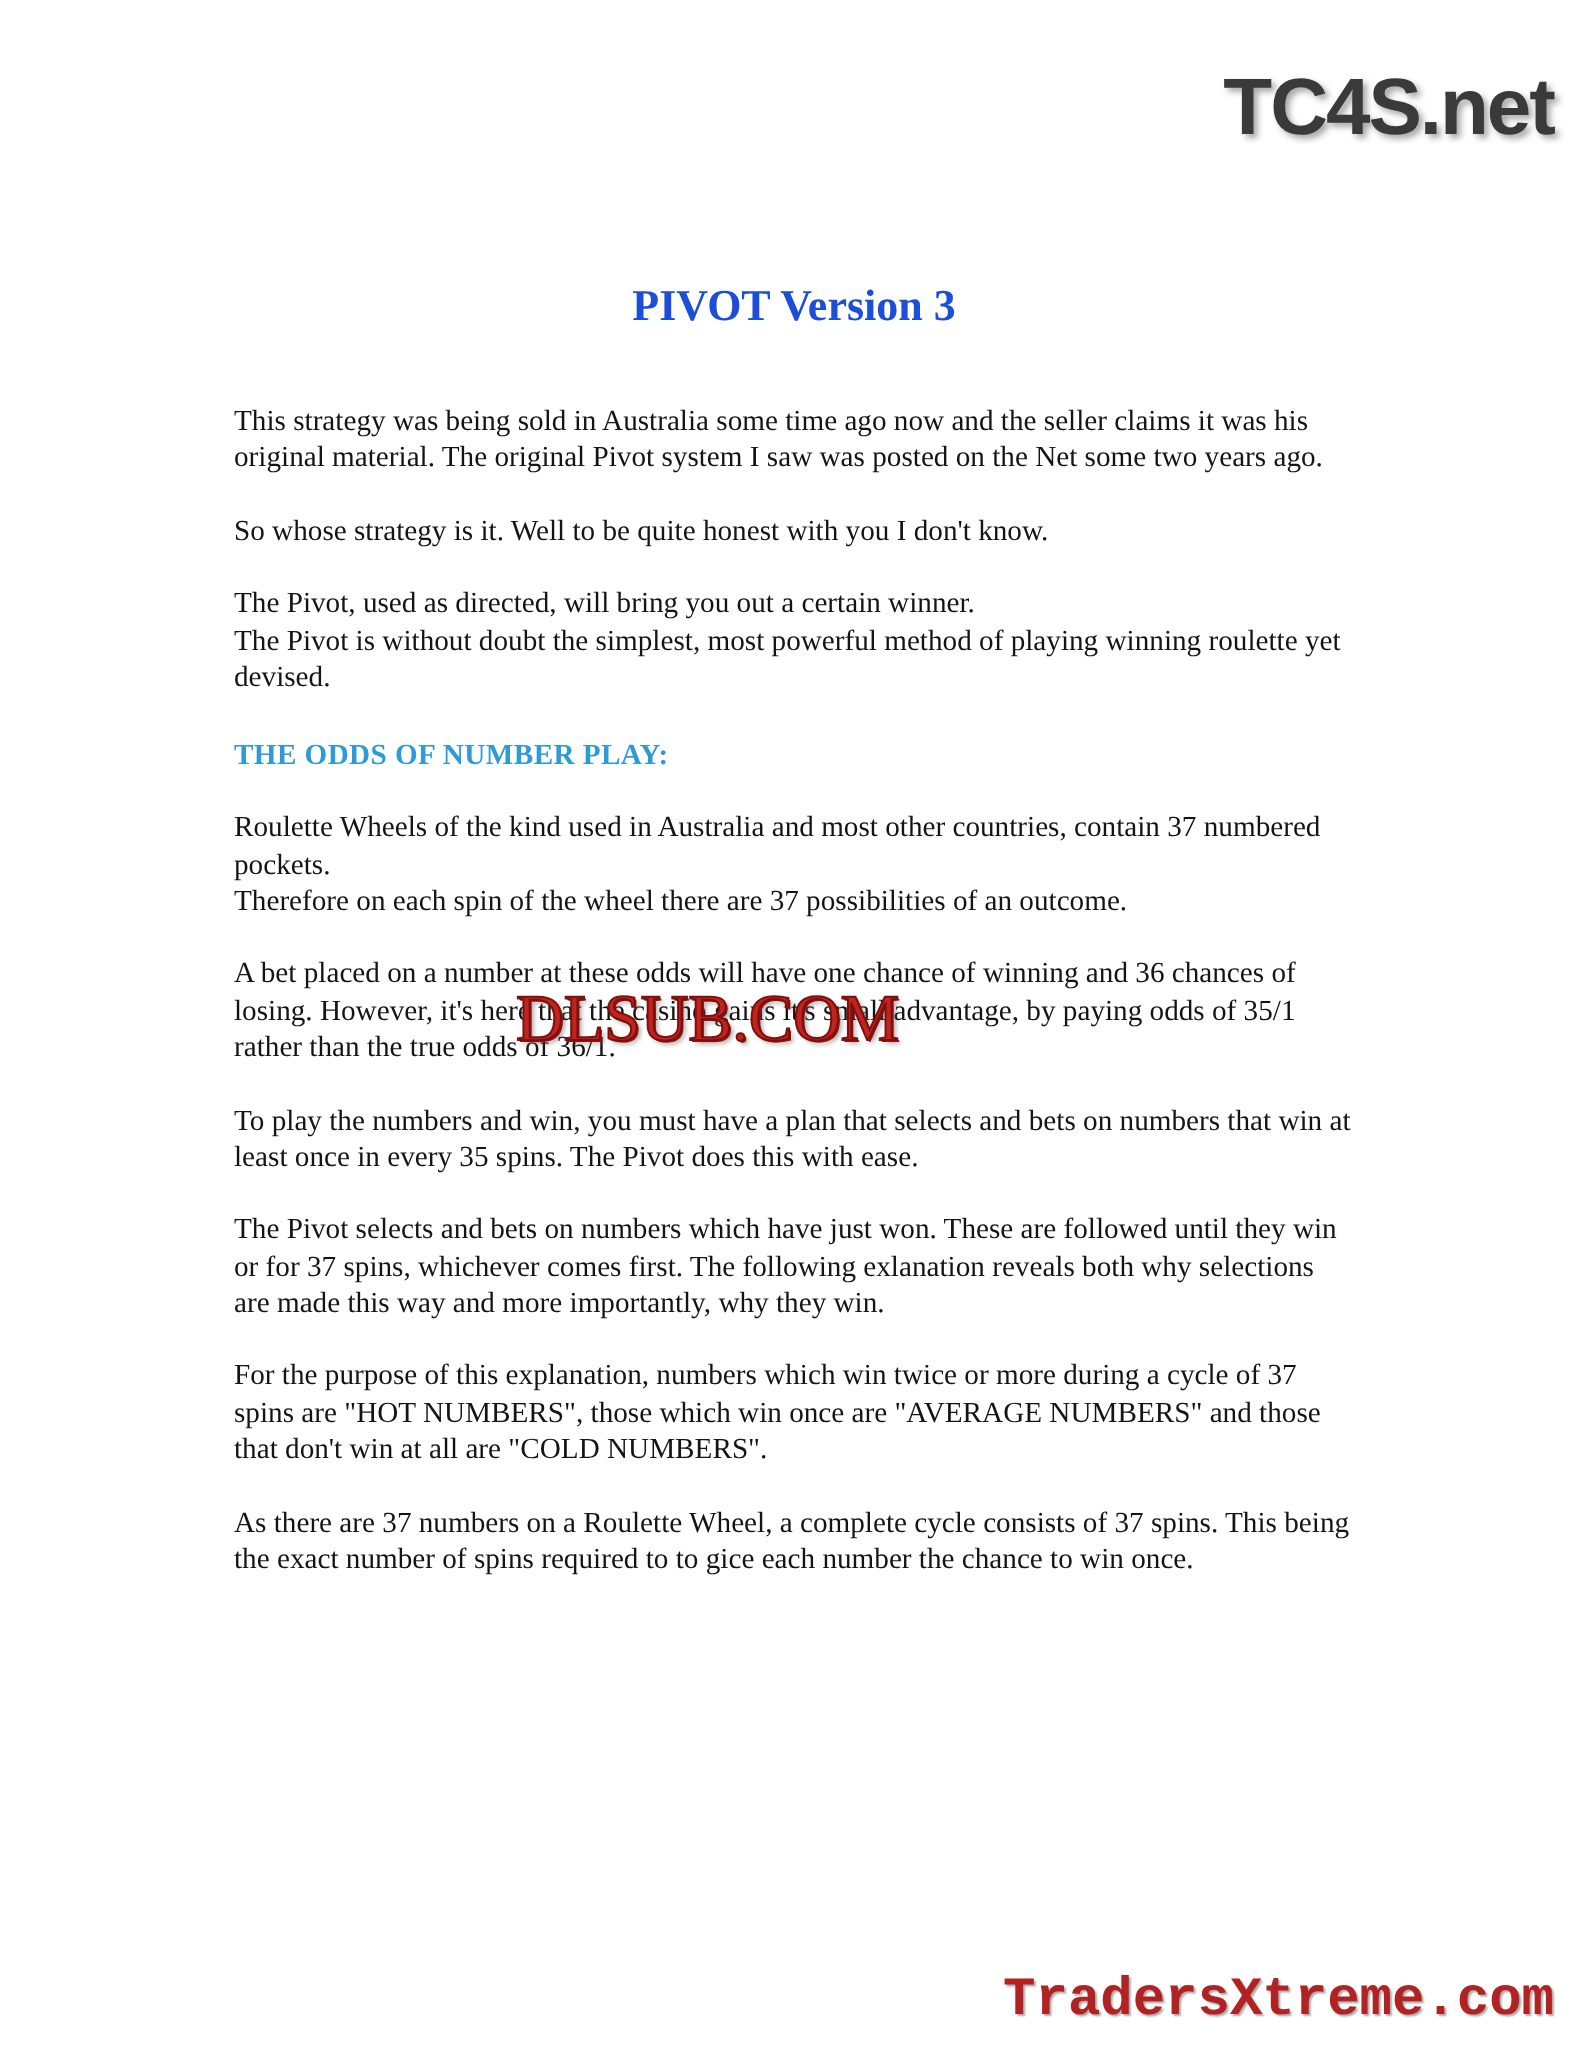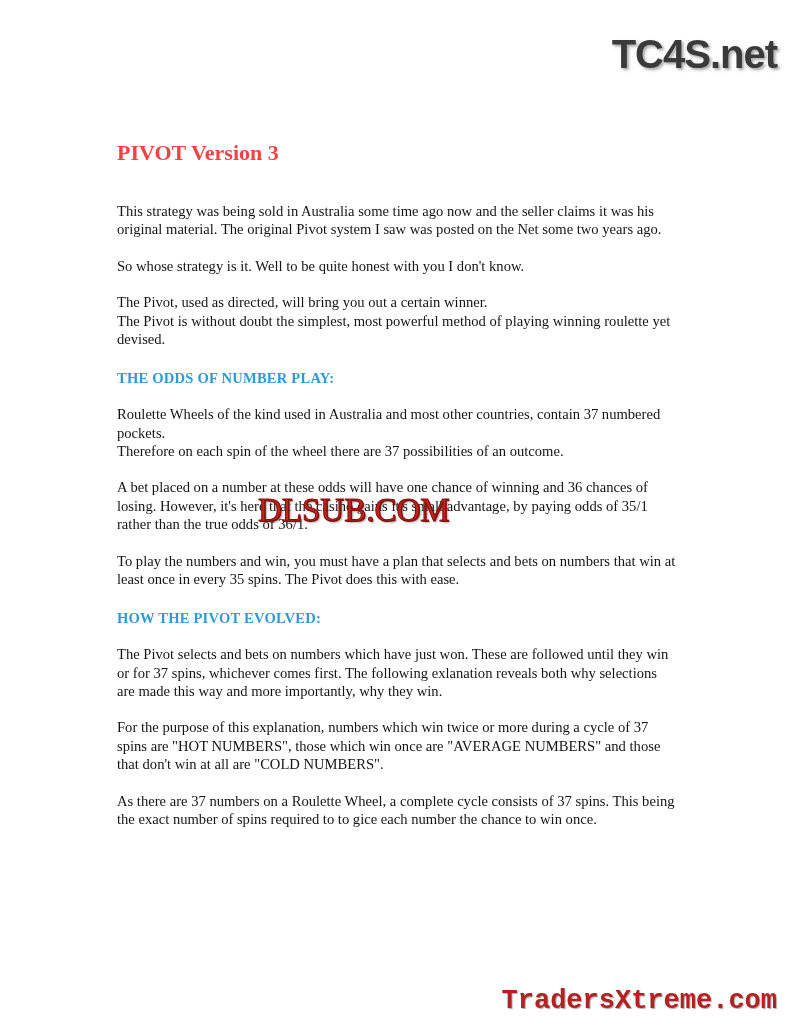--- a/index.html
+++ b/index.html
@@ -61,25 +61,25 @@
     z-index: 5;
   }
   .content {
     position: absolute;
     left: 117px;
     top: 140px;
     width: 560px;
   }
   h1.doc-title {
     margin: 0 0 36px 0;
-    text-align: left;
+    text-align: center;
     font-family: "Liberation Serif", serif;
     font-size: 22px;
     font-weight: bold;
-    color: #ef4444;
+    color: #1d4ed8;
   }
   p.para {
     margin: 0 0 18px 0;
     font-size: 14.6px;
     line-height: 1.26;
     color: #141414;
     text-align: left;
   }
   h2.section-head {
     margin: 22px 0 18px 0;
@@ -115,21 +115,20 @@
 
     <p class="para">
         <span class="nowrap-line">Roulette Wheels of the kind used in Australia and most other countries, contain 37 numbered pockets.</span>
         <span class="nowrap-line">Therefore on each spin of the wheel there are 37 possibilities of an outcome.</span>
       </p>
 
     <p class="para">A bet placed on a number at these odds will have one chance of winning and 36 chances of losing. However, it's here that the casino gains it's small advantage, by paying odds of 35/1 rather than the true odds of  36/1.</p>
 
     <p class="para">To play the numbers and win, you must have a plan that selects and bets on numbers that win at least once in every 35 spins. The Pivot does this with ease.</p>
 
-    <h2 class="section-head">HOW THE PIVOT EVOLVED:</h2>
 
     <p class="para">The Pivot selects and bets on numbers which have just won. These are followed until they win or for 37 spins, whichever comes first. The following exlanation reveals both why selections are made this way and more importantly, why they win.</p>
 
     <p class="para">For the purpose of this explanation, numbers which win twice or more during a cycle of 37 spins are "HOT NUMBERS", those which win once are "AVERAGE NUMBERS" and those that don't win at all are "COLD NUMBERS".</p>
 
     <p class="para">As there are 37 numbers on a Roulette Wheel, a complete cycle consists of 37 spins. This being the exact number of spins required to to gice each number the chance to win once.</p>
   </div>
 
   <div class="stamp-watermark">DLSUB.COM</div>
 

